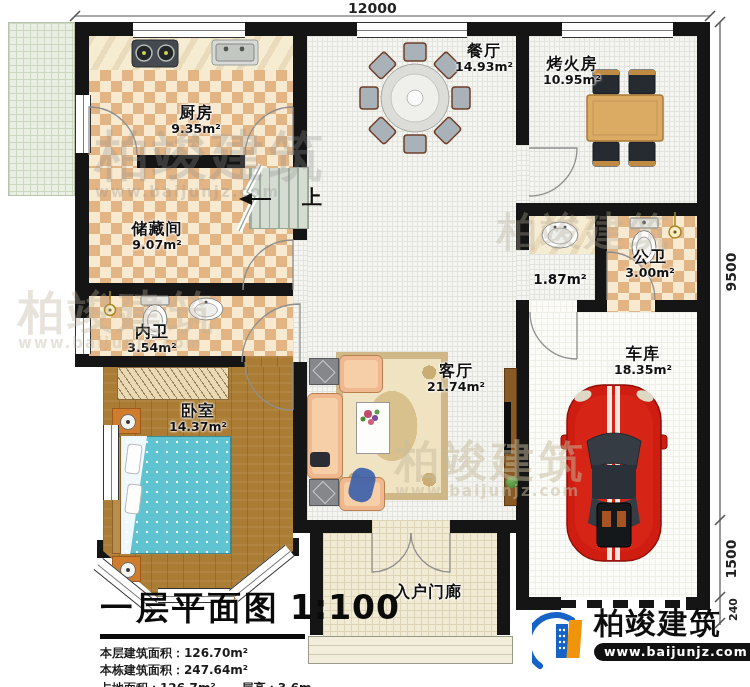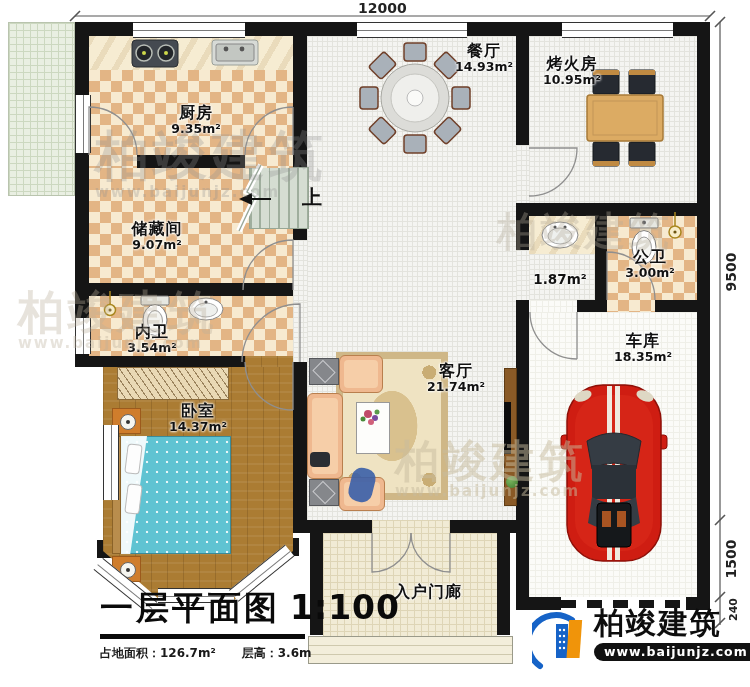--- a/index.html
+++ b/index.html
@@ -327,21 +327,21 @@
       <line x1="70" y1="21" x2="80" y2="11" stroke-width="1.6"></line>
       <line x1="705" y1="21" x2="715" y2="11" stroke-width="1.6"></line>
       <line x1="720" y1="22" x2="720" y2="625"></line>
       <line x1="715" y1="27" x2="725" y2="17" stroke-width="1.6"></line>
       <line x1="715" y1="525" x2="725" y2="515" stroke-width="1.6"></line>
       <line x1="715" y1="602" x2="725" y2="592" stroke-width="1.6"></line>
       <line x1="715" y1="628" x2="725" y2="618" stroke-width="1.6"></line>
     </g>
   </svg>
 
-  <div class="dimlabel" style="left:358px;top:0px">12000</div>
+  <div class="dimlabel" style="left:348px;top:0px">12000</div>
   <div class="dimlabel dimv" style="left:712px;top:264px">9500</div>
   <div class="dimlabel dimv" style="left:712px;top:551px">1500</div>
   <div class="dimlabel dimv" style="left:722px;top:603px;font-size:11px">240</div>
 
   <div class="rlabel" style="left:196px;top:104px">
     <span class="rname">厨房</span>
     <span class="rarea">9.35m²</span>
     </div>
   <div class="rlabel" style="left:484px;top:42px">
     <span class="rname">餐厅</span>
@@ -367,21 +367,21 @@
     <span class="rarea">3.54m²</span>
     </div>
   <div class="rlabel" style="left:198px;top:402px">
     <span class="rname">卧室</span>
     <span class="rarea">14.37m²</span>
     </div>
   <div class="rlabel" style="left:456px;top:362px">
     <span class="rname">客厅</span>
     <span class="rarea">21.74m²</span>
     </div>
-  <div class="rlabel" style="left:643px;top:332px">
+  <div class="rlabel" style="left:643px;top:345px">
     <span class="rname">车库</span>
     <span class="rarea">18.35m²</span>
     </div>
   <div class="rlabel" style="left:428px;top:583px">
     <span class="rname">入户门廊</span>
     </div>
   <div class="uplabel" style="left:302px;top:184px">上</div>
 
   <div class="wm" style="left:95px;top:128px;font-size:54px;color:rgba(145,145,145,.30)">
     <span class="wmname">柏竣建筑</span>
@@ -398,20 +398,22 @@
     <span class="wmname">柏竣建筑</span>
     <span class="wmurl">www.baijunjz.com</span>
     </div>
 
   <div id="titleblock">
     <div id="titlerow">
       <span>一层平面图</span><span class="scale">1:100</span>
     </div>
     <div id="titleunder"></div>
     <div id="stats">
+      <div><span>本层建筑面积：</span><span>126.70m²</span></div>
+      <div><span>本栋建筑面积：</span><span>247.64m²</span></div>
       <div><span>占地面积：</span><span>126.7m²</span><span class="gap"></span><span>层高：</span><span>3.6m</span></div>
     </div>
   </div>
 
   <div id="brand">
     <svg width="62" height="68" viewBox="0 0 62 68">
       <path d="M 8 58 A 27 27 0 0 1 40 12" fill="none" stroke="#1663c7" stroke-width="6" stroke-linecap="round"></path>
       <rect x="24" y="16" width="12" height="34" fill="#1663c7"></rect>
       <rect x="38" y="12" width="13" height="38" fill="#f0940a" transform="skewX(-4)"></rect>
       <g fill="#fff">

